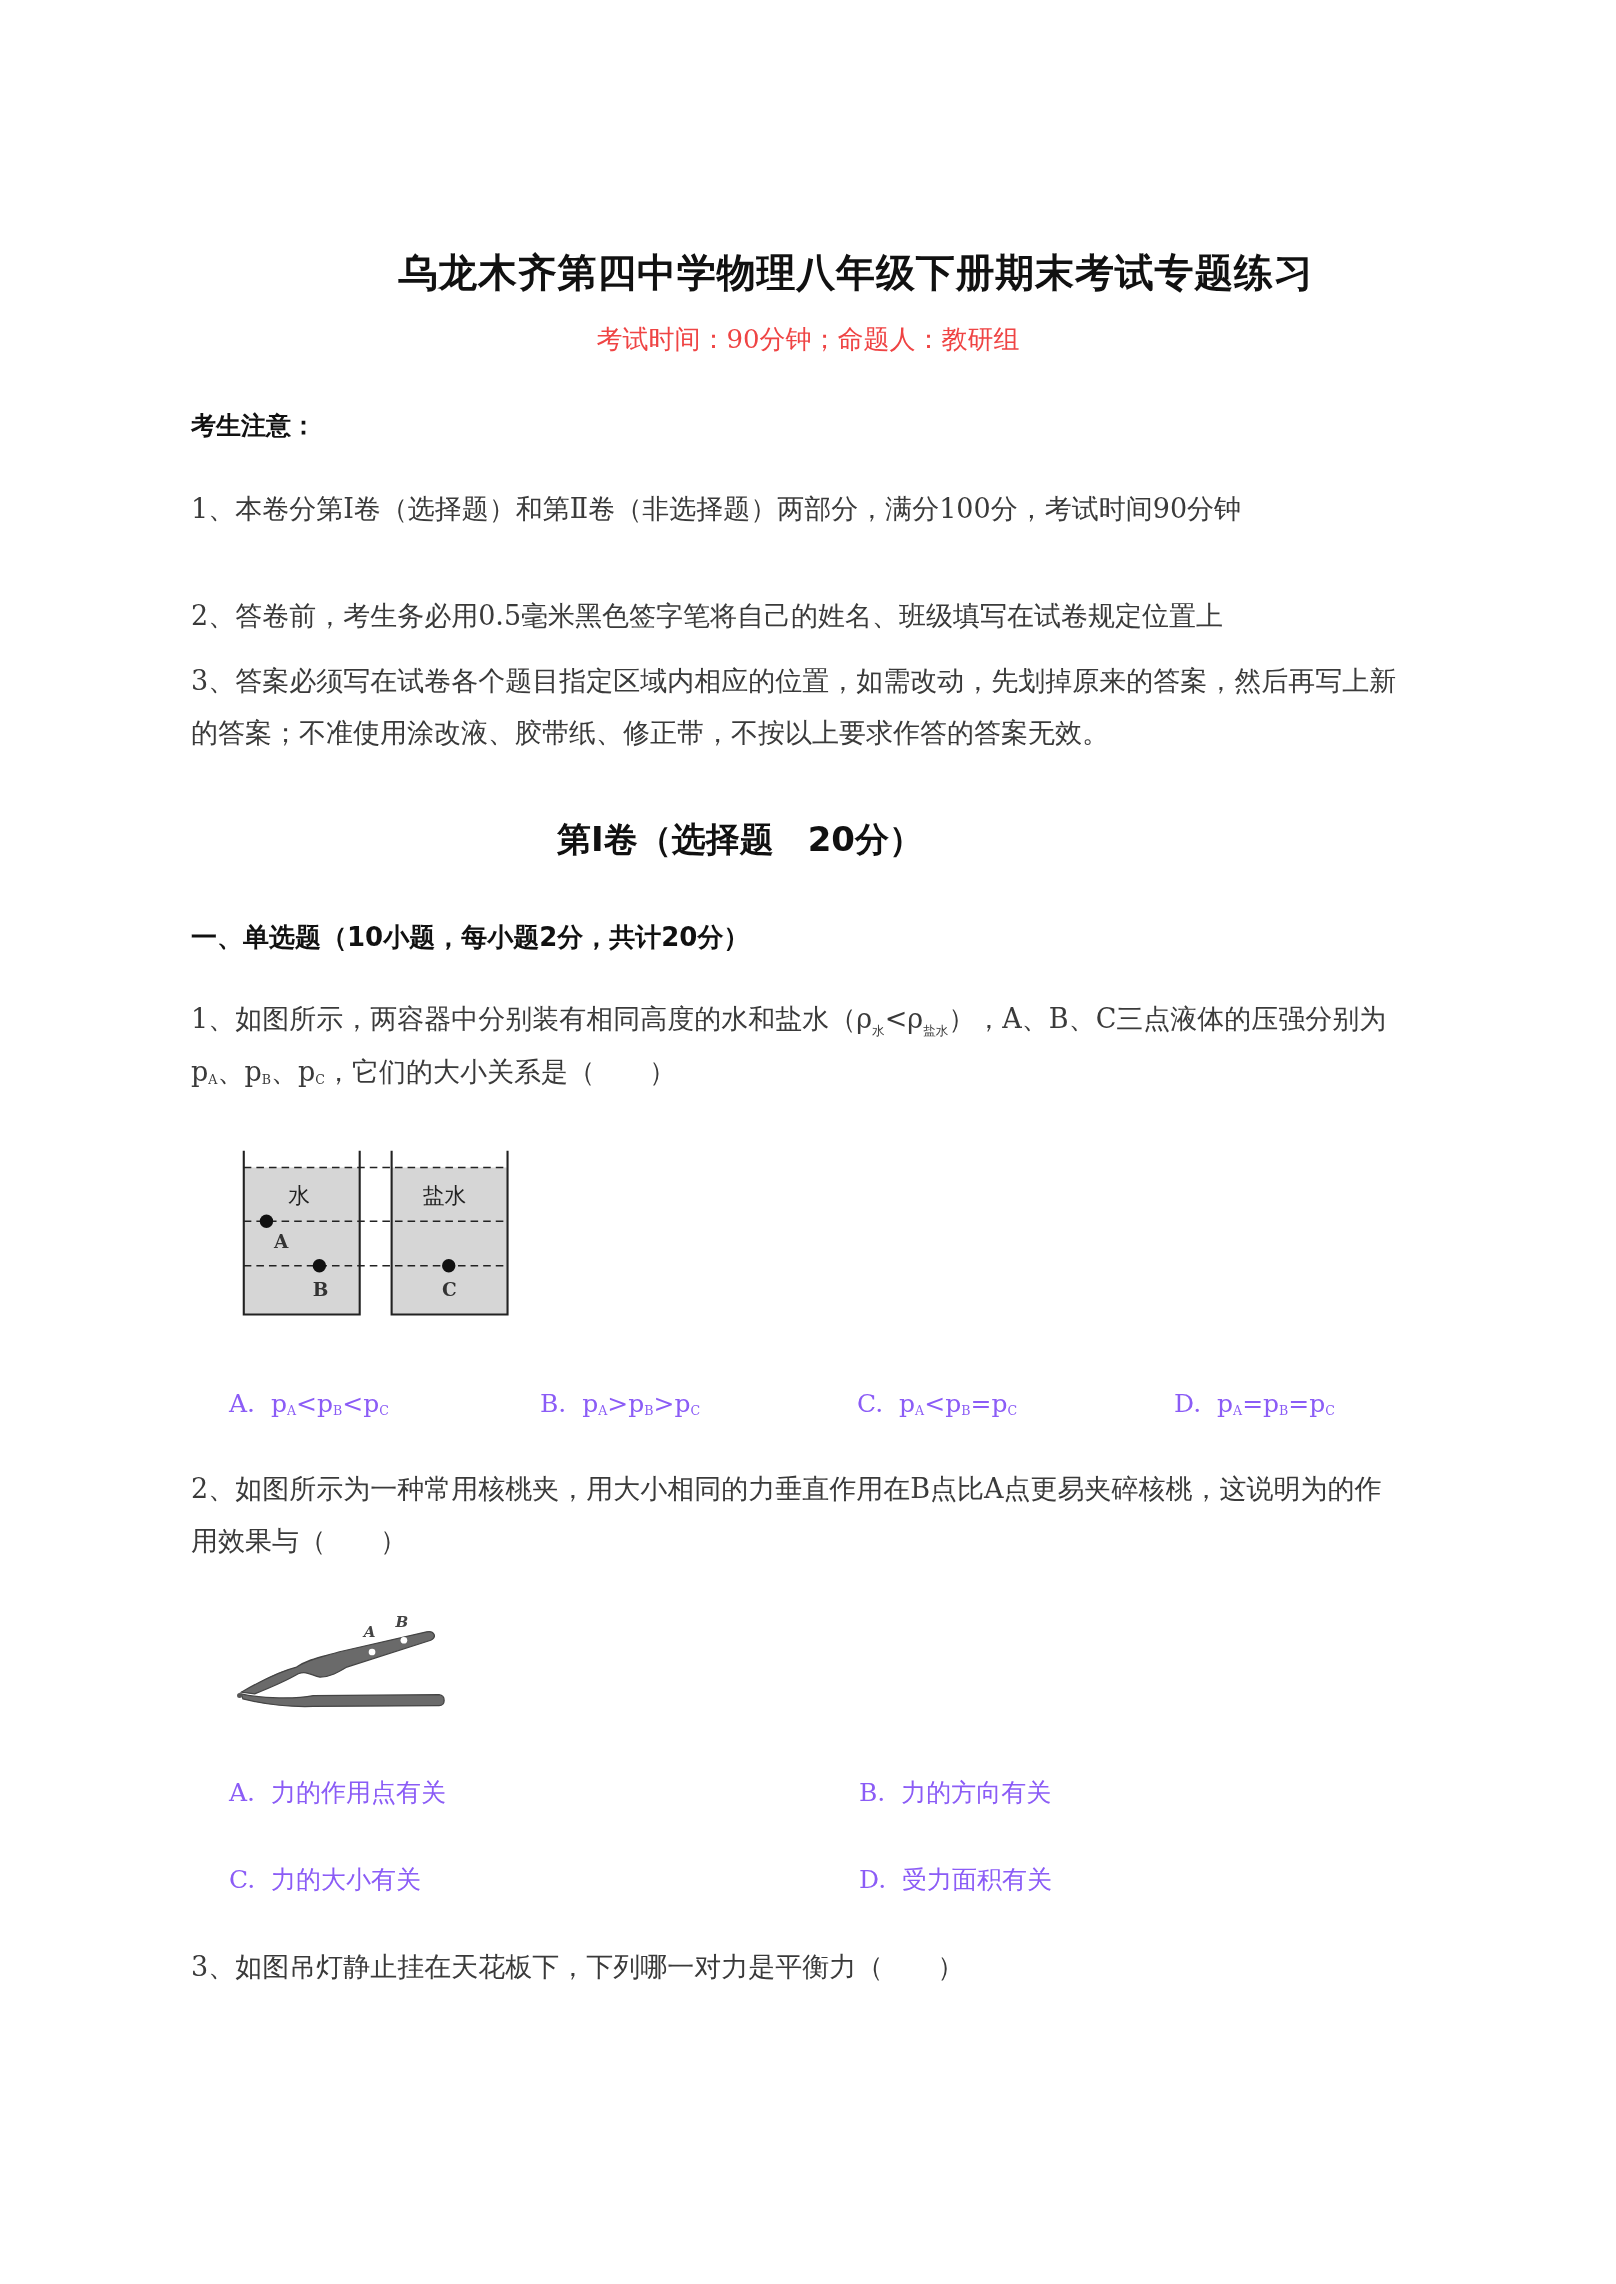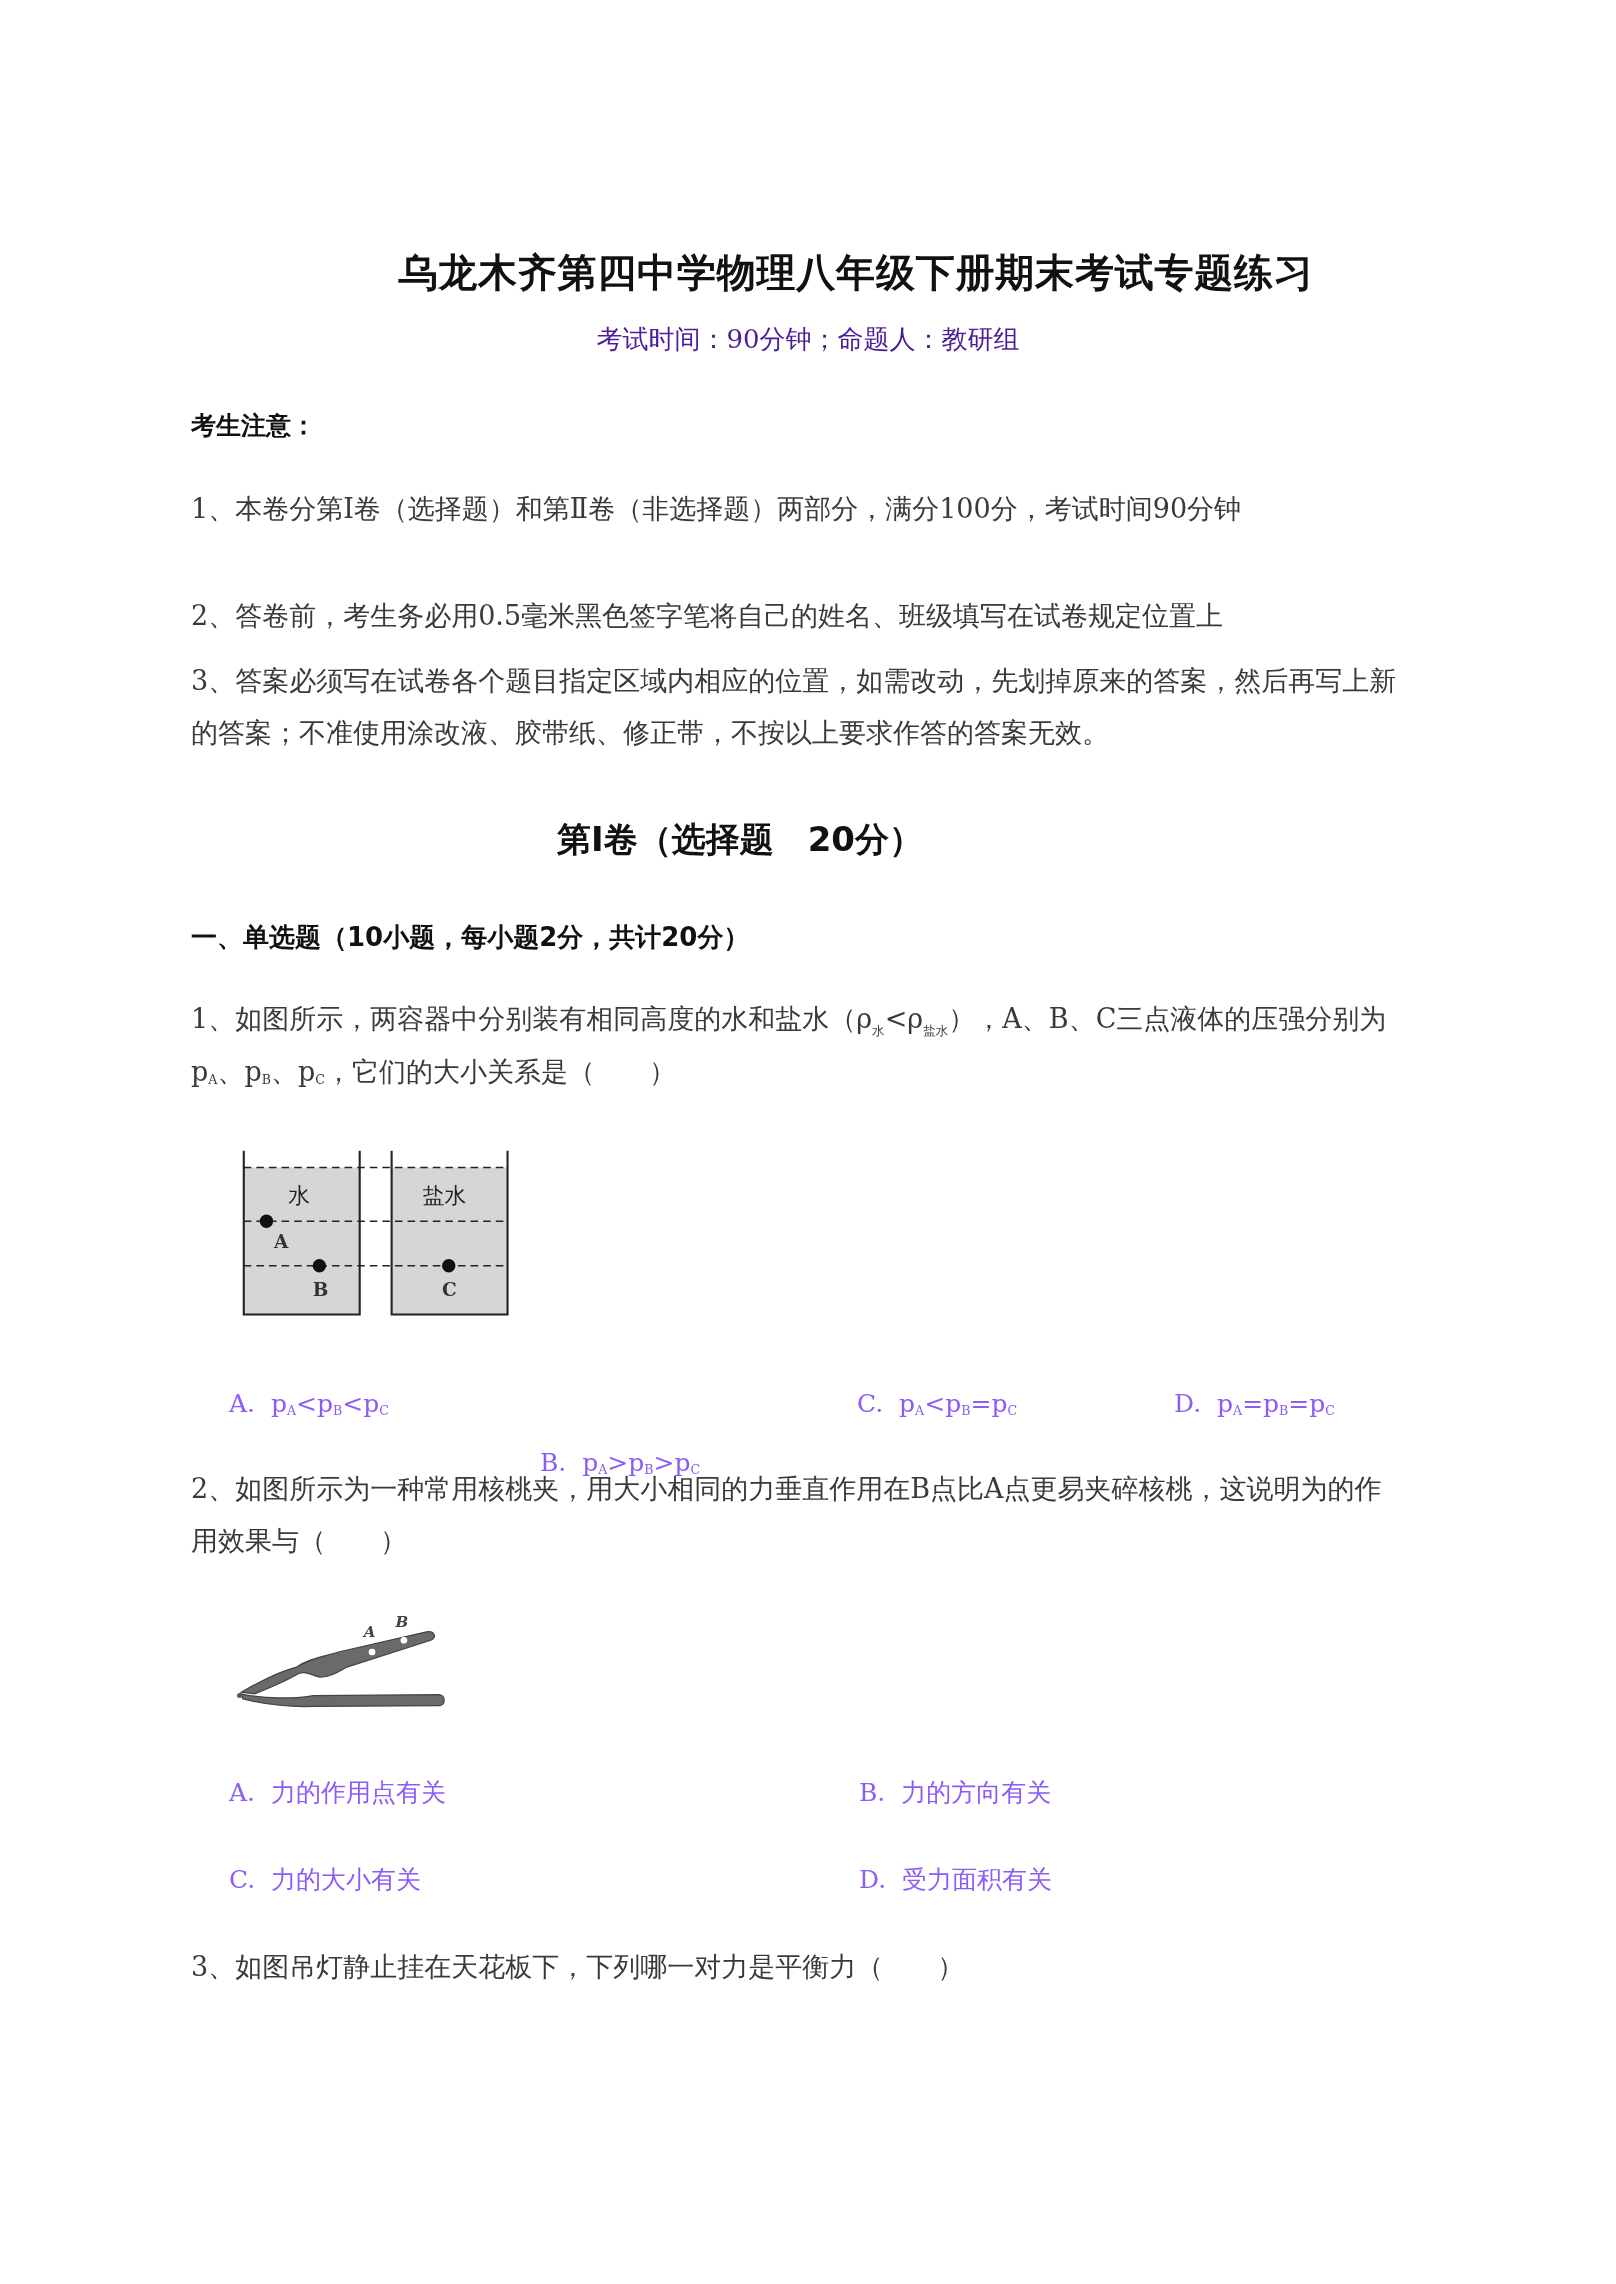--- a/index.html
+++ b/index.html
@@ -1,21 +1,21 @@
 <!DOCTYPE html>
 <html style="font-size:13.5px"><head>
 <meta charset="utf-8">
 <style>
   html, body { margin: 0; padding: 0; background: #ffffff; }
   body { width: 1616px; height: 2284px; position: relative; overflow: hidden;
          font-family: "DejaVu Serif", "Liberation Serif", serif; color: #333333; }
   .abs { position: absolute; white-space: nowrap; }
   .title { top: 246px; left: 0; width: 1616px; text-align: center; font-size: 39px; font-weight: bold; color: #111111;
            font-family: "DejaVu Sans", "Liberation Sans", sans-serif; letter-spacing: 0.8px; padding-left: 48px; }
-  .subtitle { top: 322px; left: 0; width: 1616px; text-align: center; font-size: 26px; color: #4c1d95; }
+  .subtitle { top: 322px; left: 0; width: 1616px; text-align: center; font-size: 26px; color: #ef4444; }
   .bold-h { font-weight: bold; color: #111111; font-family: "DejaVu Sans", "Liberation Sans", sans-serif; }
   .notice-h { top: 409px; left: 191px; font-size: 25px; }
   .para { left: 191px; font-size: 27px; line-height: 52px; color: #3a3a3a; }
   .section-h { top: 817px; left: 0; width: 1480px; text-align: center; font-size: 34px; }
   .sub-h { top: 920px; left: 191px; font-size: 26px; }
   .opt { font-size: 25px; color: #8b5cf6; }
   sub.s { font-size: 12.6px; vertical-align: -3.4px; }
   .rho-sub { font-size: 12.6px; vertical-align: -6.7px; }
   .diagram { position: absolute; left: 242px; top: 1149px; width: 269px; height: 168px; }
   .nut { position: absolute; left: 229px; top: 1600px; width: 219px; height: 109px; }
@@ -66,21 +66,21 @@
       <text x="38" y="118">A</text>
       <text x="84" y="175">B</text>
       <text x="238" y="175">C</text>
     </g>
   </svg>
 </div>
 
 <div class="abs opt" style="top:1389px; left:229px;">
   <span>A.</span>&nbsp;&nbsp;<span>p</span><sub class="s">A</sub><span>&lt;p</span><sub class="s">B</sub><span>&lt;p</span><sub class="s">C</sub>
 </div>
-<div class="abs opt" style="top:1448px; left:540px;">
+<div class="abs opt" style="top:1389px; left:540px;">
   <span>B.</span>&nbsp;&nbsp;<span>p</span><sub class="s">A</sub><span>&gt;p</span><sub class="s">B</sub><span>&gt;p</span><sub class="s">C</sub>
 </div>
 <div class="abs opt" style="top:1389px; left:857px;">
   <span>C.</span>&nbsp;&nbsp;<span>p</span><sub class="s">A</sub><span>&lt;p</span><sub class="s">B</sub><span>=p</span><sub class="s">C</sub>
 </div>
 <div class="abs opt" style="top:1389px; left:1174px;">
   <span>D.</span>&nbsp;&nbsp;<span>p</span><sub class="s">A</sub><span>=p</span><sub class="s">B</sub><span>=p</span><sub class="s">C</sub>
 </div>
 
 <div class="abs para" style="top:1463px;">2、如图所示为一种常用核桃夹，用大小相同的力垂直作用在B点比A点更易夹碎核桃，这说明为的作</div>

